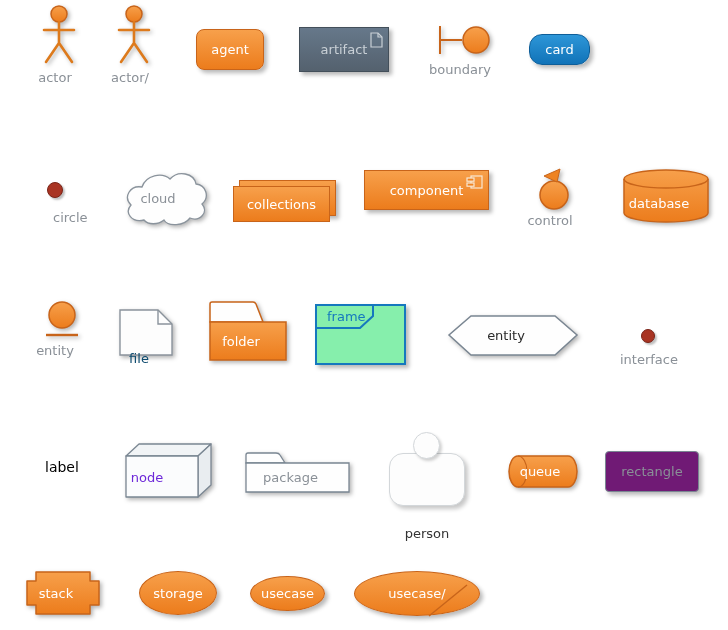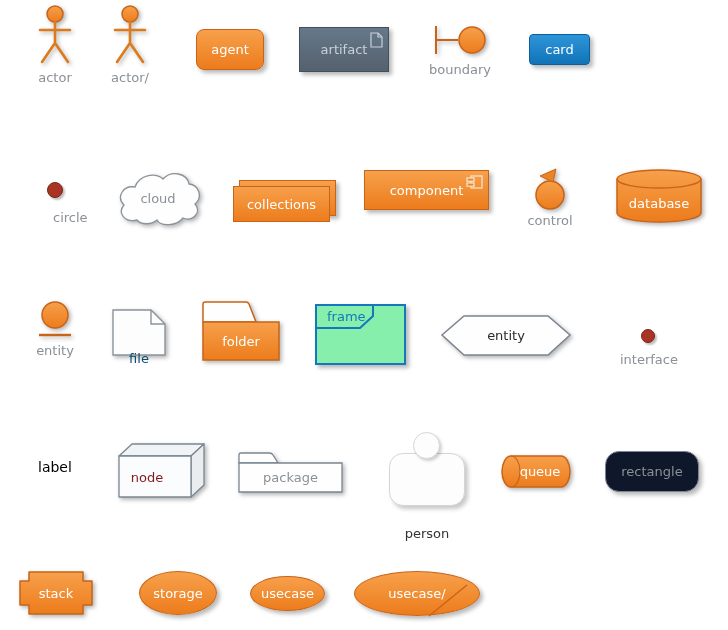--- a/index.html
+++ b/index.html
@@ -1,18 +1,18 @@
 <!DOCTYPE html>
 <html><head>
 <meta charset="utf-8">
 <style>
   *{box-sizing:border-box;}
   html,body{margin:0;padding:0;}
   body{width:728px;height:630px;background:#ffffff;font-family:"DejaVu Sans","Liberation Sans",sans-serif;position:relative;overflow:hidden;}
-  .shape{position:absolute;}
+  .shape{position:absolute;padding-left:7px;}
   .fill-center{position:absolute;inset:0;display:flex;align-items:center;justify-content:center;font-size:13px;}
   .txt{position:absolute;left:0;right:0;text-align:center;font-size:13px;}
   .sym-label{position:absolute;left:0;right:0;text-align:center;font-size:13px;color:#8A9097;white-space:nowrap;}
   .orange{background:linear-gradient(#F7A04B,#EC7C1C);border:1.5px solid #C8641A;}
   .shadow{box-shadow:3px 3px 4px rgba(0,0,0,0.28);}
   .svgshadow{filter:drop-shadow(2.5px 2.5px 2px rgba(0,0,0,0.3));}
   .white{color:#fff;}
 </style>
 </head>
 <body>
@@ -55,21 +55,21 @@
 </div>
 
 <div class="shape" style="left:424px;top:22px;width:72px;height:54px;">
   <svg class="svgshadow" width="56" height="36" viewBox="0 0 56 36" style="display:block;margin:0 auto;">
     <path d="M4 4 V32 M4 18 H26" stroke="#C8641A" stroke-width="2" fill="none"></path>
     <circle cx="40" cy="18" r="13" fill="url(#og)" stroke="#C8641A" stroke-width="1.5"></circle>
   </svg>
   <div class="sym-label" style="top:40px;">boundary</div>
 </div>
 
-<div class="shape shadow" style="left:529px;top:34px;width:61px;height:31px;background:linear-gradient(#2D96D8,#1173B8);border:1.5px solid #0E5E99;border-radius:4px;">
+<div class="shape shadow" style="left:529px;top:34px;width:61px;height:31px;background:linear-gradient(#2D96D8,#1173B8);border:1.5px solid #0E5E99;border-radius:13px;">
   <div class="fill-center white">card</div>
 </div>
 
 <div class="shape" style="left:30px;top:180px;width:50px;height:48px;">
   <div style="position:absolute;left:17px;top:2px;width:16px;height:16px;border-radius:50%;background:#A93423;border:1.5px solid #7A2418;box-shadow:2px 2px 2px rgba(0,0,0,0.25);"></div>
   <div class="sym-label" style="top:30px;margin-left:23px;">circle</div>
 </div>
 
 <div class="shape" style="left:115px;top:167px;width:86px;height:62px;">
   <svg class="svgshadow" width="86" height="62" viewBox="0 0 86 62">
@@ -156,21 +156,21 @@
 <div class="shape" style="left:38px;top:459px;font-size:14px;color:#000;">
   <span>label</span>
 </div>
 
 <div class="shape" style="left:117px;top:442px;width:89px;height:57px;">
   <svg class="svgshadow" width="89" height="57" viewBox="0 0 89 57">
     <path d="M2 14 L15 2 H87 L74 14 Z" fill="#F1F4F6" stroke="#7A8692" stroke-width="1.3" stroke-linejoin="round"></path>
     <path d="M74 14 L87 2 V43 L74 55 Z" fill="#E9EDF0" stroke="#7A8692" stroke-width="1.3" stroke-linejoin="round"></path>
     <path d="M2 14 H74 V55 H2 Z" fill="#FBFCFD" stroke="#7A8692" stroke-width="1.3" stroke-linejoin="round"></path>
   </svg>
-  <div class="txt" style="top:28px;left:2px;right:auto;width:56px;color:#7f1d1d;">node</div>
+  <div class="txt" style="top:28px;left:2px;right:auto;width:56px;color:#6d28d9;">node</div>
 </div>
 
 <div class="shape" style="left:236px;top:449px;width:109px;height:46px;">
   <svg class="svgshadow" width="109" height="46" viewBox="0 0 109 46">
     <path d="M3 14 V6 Q3 4 5 4 H33 Q36 4 37 6 L42 14 Z" fill="#FEFEFE" stroke="#7A8692" stroke-width="1.3"></path>
     <path d="M3 14 H106 V43 H3 Z" fill="#FEFEFE" stroke="#7A8692" stroke-width="1.3"></path>
   </svg>
   <div class="txt" style="top:21px;color:#8A9097;">package</div>
 </div>
 
@@ -181,21 +181,21 @@
 </div>
 
 <div class="shape" style="left:500px;top:454px;width:72px;height:35px;">
   <svg class="svgshadow" width="72" height="35" viewBox="0 0 72 35">
     <path d="M11 2 H61 C66 2 70 9 70 17.5 C70 26 66 33 61 33 H11 C6 33 2 26 2 17.5 C2 9 6 2 11 2 Z" fill="url(#og)" stroke="#C8641A" stroke-width="1.5"></path>
     <path d="M11 2 C16 2 20 9 20 17.5 C20 26 16 33 11 33" fill="none" stroke="#C8641A" stroke-width="1.2"></path>
   </svg>
   <div class="fill-center white" style="padding-left:8px;">queue</div>
 </div>
 
-<div class="shape shadow" style="left:605px;top:451px;width:94px;height:41px;background:#0f172a;border:1.5px solid #7A8692;border-radius:14px;">
+<div class="shape shadow" style="left:605px;top:451px;width:94px;height:41px;background:#701a75;border:1.5px solid #7A8692;border-radius:4px;">
   <div class="fill-center" style="color:#8A9097;">rectangle</div>
 </div>
 
 <div class="shape" style="left:17px;top:569px;width:78px;height:48px;">
   <svg class="svgshadow" width="78" height="48" viewBox="0 0 78 48">
     <path d="M12 3 H66 V12 H75 V36 H66 V45 H12 V36 H3 V12 H12 Z" fill="url(#og)" stroke="#C8641A" stroke-width="1.5" stroke-linejoin="round"></path>
   </svg>
   <div class="fill-center white">stack</div>
 </div>
 

